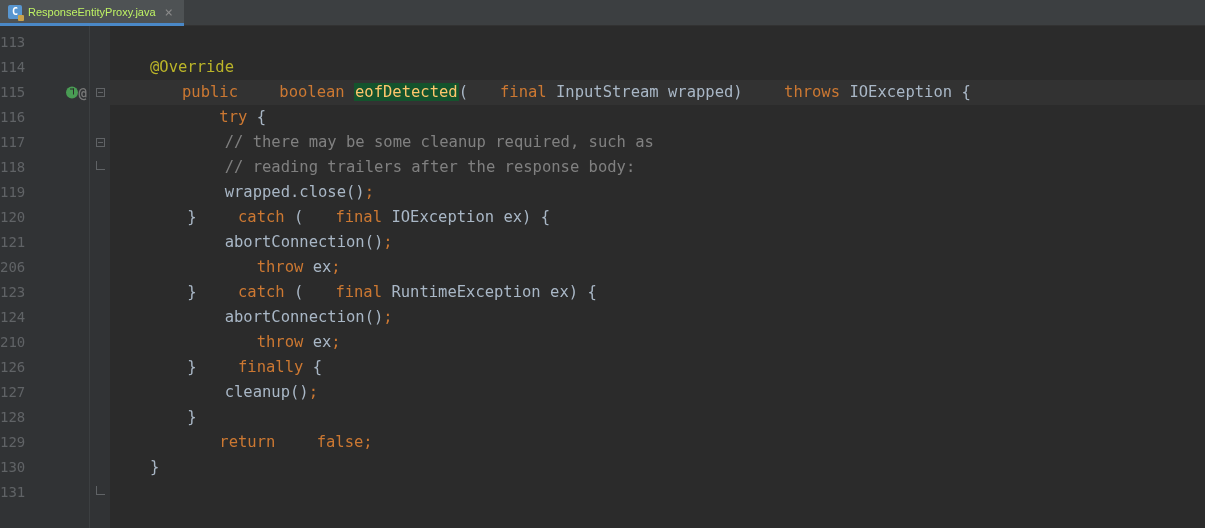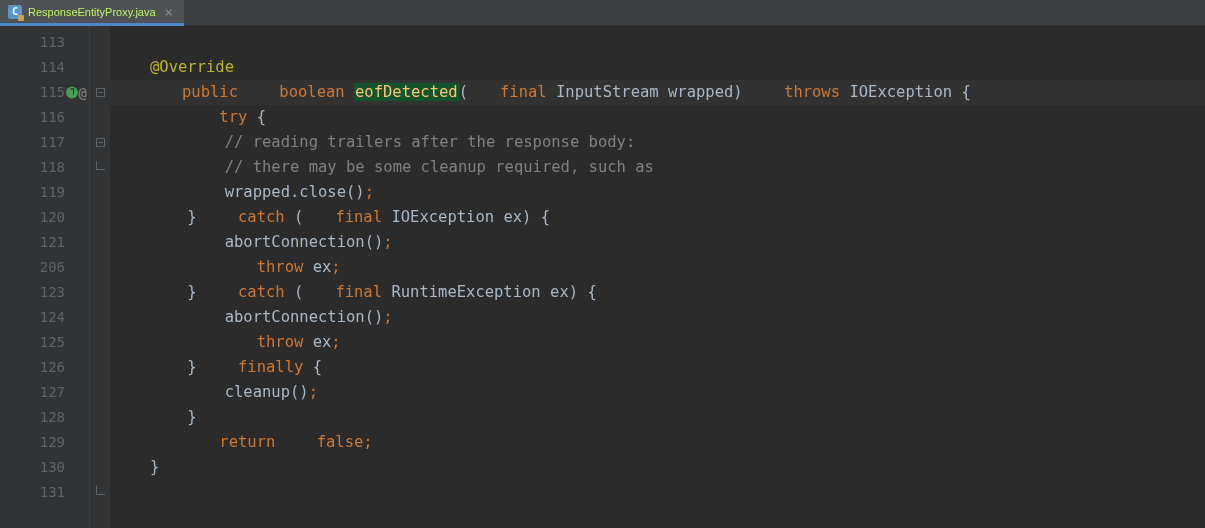--- a/index.html
+++ b/index.html
@@ -79,21 +79,21 @@
       display: flex;
       flex-direction: column;
       padding-top: 4px;
       border-right: 1px solid #3c3f41;
     }
     .line-number {
       height: 25px;
       line-height: 25px;
       color: #606366;
       font-size: 14px;
-      text-align: right;
+      text-align: left;
       padding-right: 24px;
       position: relative;
     }
     .gutter-icons {
       position: absolute;
       right: 2px;
       top: 50%;
       transform: translateY(-50%);
       display: flex;
       align-items: center;
@@ -215,21 +215,21 @@
     </div>
     <div class="line-number">116</div>
     <div class="line-number">117</div>
     <div class="line-number">118</div>
     <div class="line-number">119</div>
     <div class="line-number">120</div>
     <div class="line-number">121</div>
     <div class="line-number">206</div>
     <div class="line-number">123</div>
     <div class="line-number">124</div>
-    <div class="line-number">125</div>
+    <div class="line-number">210</div>
     <div class="line-number">126</div>
     <div class="line-number">127</div>
     <div class="line-number">128</div>
     <div class="line-number">129</div>
     <div class="line-number">130</div>
     <div class="line-number">131</div>
   </div>
 
   <div class="fold-area">
     <div class="fold-marker"></div>
@@ -259,22 +259,22 @@
     <div class="fold-marker">
         <span class="fold-end"></span>
       </div>
   </div>
 
   <div class="code-area">
     <div class="code-line"></div>
     <div class="code-line"><span class="tok-annotation">@Override</span></div>
     <div class="code-line highlighted"><span class="tok-keyword">public</span> <span class="tok-keyword">boolean</span> <span class="tok-method-highlight">eofDetected</span><span class="tok-paren">(</span><span class="tok-keyword">final</span> <span class="tok-type">InputStream</span> <span class="tok-var">wrapped</span><span class="tok-paren">)</span> <span class="tok-keyword">throws</span> <span class="tok-type">IOException</span> <span class="tok-brace">{</span></div>
     <div class="code-line">    <span class="tok-keyword">try</span> <span class="tok-brace">{</span></div>
+    <div class="code-line">        <span class="tok-comment">// there may be some cleanup required, such as</span></div>
     <div class="code-line">        <span class="tok-comment">// reading trailers after the response body:</span></div>
-    <div class="code-line">        <span class="tok-comment">// there may be some cleanup required, such as</span></div>
     <div class="code-line">        <span class="tok-var">wrapped</span><span class="tok-paren">.</span><span class="tok-var">close</span><span class="tok-paren">(</span><span class="tok-paren">)</span><span class="tok-semi">;</span></div>
     <div class="code-line">    <span class="tok-brace">}</span> <span class="tok-keyword">catch</span> <span class="tok-paren">(</span><span class="tok-keyword">final</span> <span class="tok-type">IOException</span> <span class="tok-var">ex</span><span class="tok-paren">)</span> <span class="tok-brace">{</span></div>
     <div class="code-line">        <span class="tok-var">abortConnection</span><span class="tok-paren">(</span><span class="tok-paren">)</span><span class="tok-semi">;</span></div>
     <div class="code-line">        <span class="tok-keyword">throw</span> <span class="tok-var">ex</span><span class="tok-semi">;</span></div>
     <div class="code-line">    <span class="tok-brace">}</span> <span class="tok-keyword">catch</span> <span class="tok-paren">(</span><span class="tok-keyword">final</span> <span class="tok-type">RuntimeException</span> <span class="tok-var">ex</span><span class="tok-paren">)</span> <span class="tok-brace">{</span></div>
     <div class="code-line">        <span class="tok-var">abortConnection</span><span class="tok-paren">(</span><span class="tok-paren">)</span><span class="tok-semi">;</span></div>
     <div class="code-line">        <span class="tok-keyword">throw</span> <span class="tok-var">ex</span><span class="tok-semi">;</span></div>
     <div class="code-line">    <span class="tok-brace">}</span> <span class="tok-keyword">finally</span> <span class="tok-brace">{</span></div>
     <div class="code-line">        <span class="tok-var">cleanup</span><span class="tok-paren">(</span><span class="tok-paren">)</span><span class="tok-semi">;</span></div>
     <div class="code-line">    <span class="tok-brace">}</span></div>

